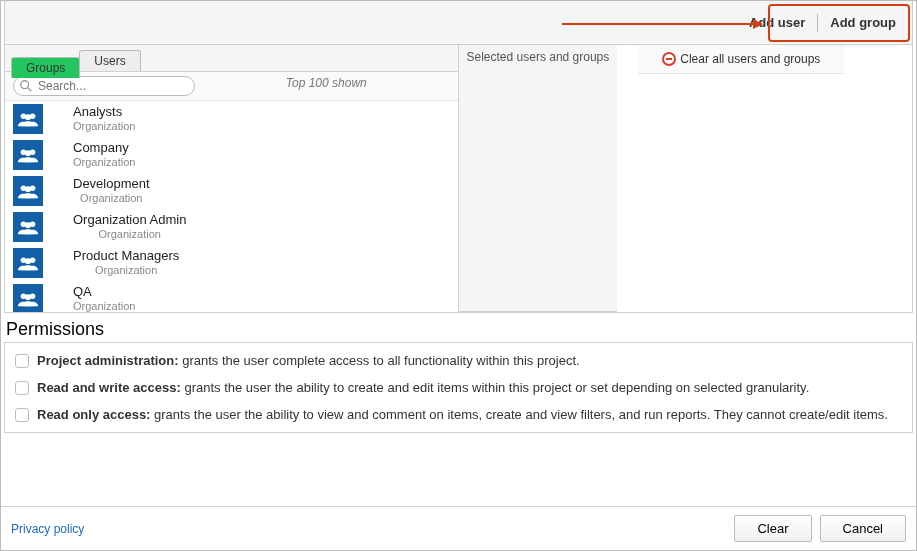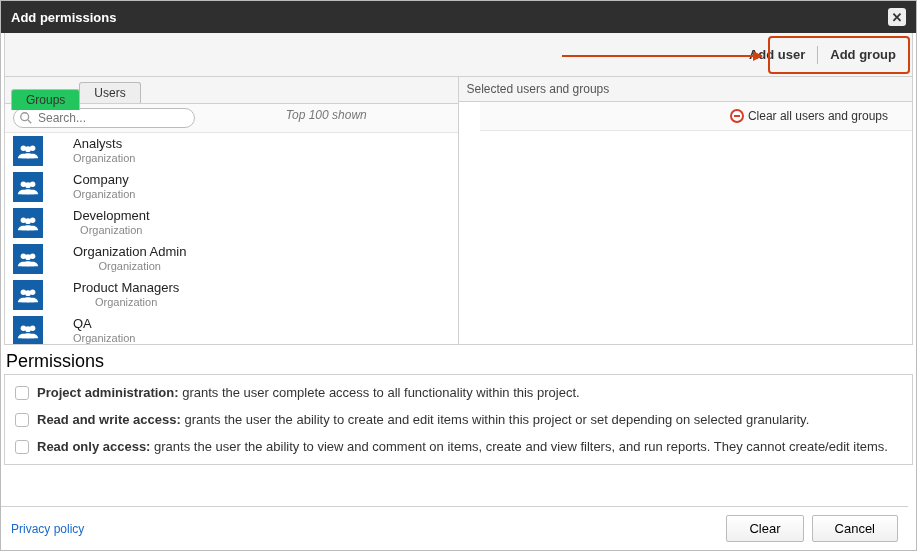--- a/index.html
+++ b/index.html
@@ -8,21 +8,21 @@
   .titlebar { background: #2f2f2f; color: #fff; font-weight: bold; font-size: 13px; padding: 7px 10px; display: flex; align-items: center; justify-content: space-between; }
   .close-btn { width: 18px; height: 18px; background: #eee; color: #333; border-radius: 3px; display: flex; align-items: center; justify-content: center; font-weight: bold; font-size: 13px; cursor: pointer; line-height: 1; }
   .action-bar { border: 1px solid #d0d0d0; border-top: none; background: #f5f5f5; height: 44px; display: flex; align-items: center; justify-content: flex-end; padding: 0 4px; margin: 0 3px; position: relative; }
   .highlight-box { position: absolute; right: 2px; top: 3px; height: 38px; width: 142px; border: 2.5px solid #d1400d; border-radius: 4px; pointer-events: none; }
   .arrow-line { position: absolute; right: 150px; top: 22px; width: 200px; height: 2px; background: #d1400d; }
   .arrow-line::after { content: ''; position: absolute; right: -1px; top: -4px; border-left: 10px solid #d1400d; border-top: 5px solid transparent; border-bottom: 5px solid transparent; }
   .action-btn { background: transparent; border: none; font-size: 13px; font-weight: bold; padding: 6px 12px; cursor: pointer; color: #333; }
   .action-sep { width: 1px; height: 18px; background: #bbb; }
   .split { display: flex; border: 1px solid #d0d0d0; border-top: none; margin: 0 3px; height: 268px; }
   .left-pane { width: 50%; border-right: 1px solid #d0d0d0; display: flex; flex-direction: column; }
-  .right-pane { width: 50%; display: flex; flex-direction: column; }
+  .right-pane { width: 50%; display: flex; }
   .tab-row { padding: 5px 6px 0 6px; border-bottom: 1px solid #d0d0d0; background: #f5f5f5; display: flex; gap: 0; }
   .tab { border: 1px solid #bbb; border-bottom: none; padding: 3px 14px; font-size: 12px; background: #eee; cursor: pointer; border-radius: 3px 3px 0 0; margin-right: -1px; position: relative; }
   .tab.active { background: #22c55e; z-index: 2; top: 7px; }
   .search-row { display: flex; align-items: flex-start; padding: 4px 8px; gap: 8px; border-bottom: 1px solid #e5e5e5; background: #fafafa; }
   .search-wrap { flex: 0 0 auto; position: relative; }
   .search-input { width: 182px; height: 20px; border: 1px solid #bbb; border-radius: 12px; padding: 0 8px 0 24px; font-size: 12px; background: #fff; }
   .search-icon { position: absolute; left: 6px; top: 3px; width: 14px; height: 14px; }
   .top-shown { flex: 1; text-align: center; color: #777; font-style: italic; font-size: 12px; }
   .group-list { overflow: auto; }
   .group-item { display: flex; align-items: center; gap: 10px; padding: 3px 8px; cursor: pointer; }
@@ -36,36 +36,30 @@
   .clear-icon { width: 14px; height: 14px; border-radius: 50%; background: #fff; border: 2px solid #d93c2b; position: relative; flex-shrink: 0; }
   .clear-icon::after { content: ''; position: absolute; left: 2px; right: 2px; top: 4px; height: 2px; background: #d93c2b; }
   .clear-link { font-size: 12px; color: #333; cursor: pointer; }
   .perm-section { margin: 6px 3px 0 3px; }
   .perm-title { font-size: 18px; font-weight: normal; margin: 0 0 2px 2px; color: #000000; }
   .perm-box { border: 1px solid #d0d0d0; padding: 4px 0; }
   .perm-row { display: flex; align-items: flex-start; padding: 6px 10px; gap: 8px; font-size: 13px; }
   .perm-check { width: 14px; height: 14px; border: 1px solid #bbb; border-radius: 3px; margin-top: 1px; flex-shrink: 0; cursor: pointer; background: #fff; }
   .perm-label { }
   .perm-label b { font-weight: bold; }
-  .footer { position: absolute; bottom: 0; left: 0; right: 8px; border-top: 1px solid #d0d0d0; padding: 8px 10px; display: flex; align-items: center; justify-content: space-between; background: #fff; }
+  .footer { position: absolute; bottom: 0; left: 0; right: 0; border-top: 1px solid #d0d0d0; padding: 8px 10px; display: flex; align-items: center; justify-content: space-between; background: #fff; }
   .privacy { color: #1b69c9; font-size: 12px; cursor: pointer; }
   .footer-btns { display: flex; gap: 8px; }
   .btn { border: 1px solid #bbb; background: linear-gradient(#fff,#f0f0f0); padding: 5px 22px; font-size: 13px; border-radius: 2px; cursor: pointer; }
 </style>
 </head>
 <body>
 
 <div class="dialog">
 
-  <div class="titlebar">
-    <span>Add permissions</span>
-    <div class="close-btn">
-      <span>✕</span>
-    </div>
-  </div>
 
   <div class="action-bar">
     <div class="arrow-line"></div>
     <button class="action-btn">Add user</button>
     <div class="action-sep"></div>
     <button class="action-btn">Add group</button>
     <div class="highlight-box"></div>
   </div>
 
   <div class="split">

